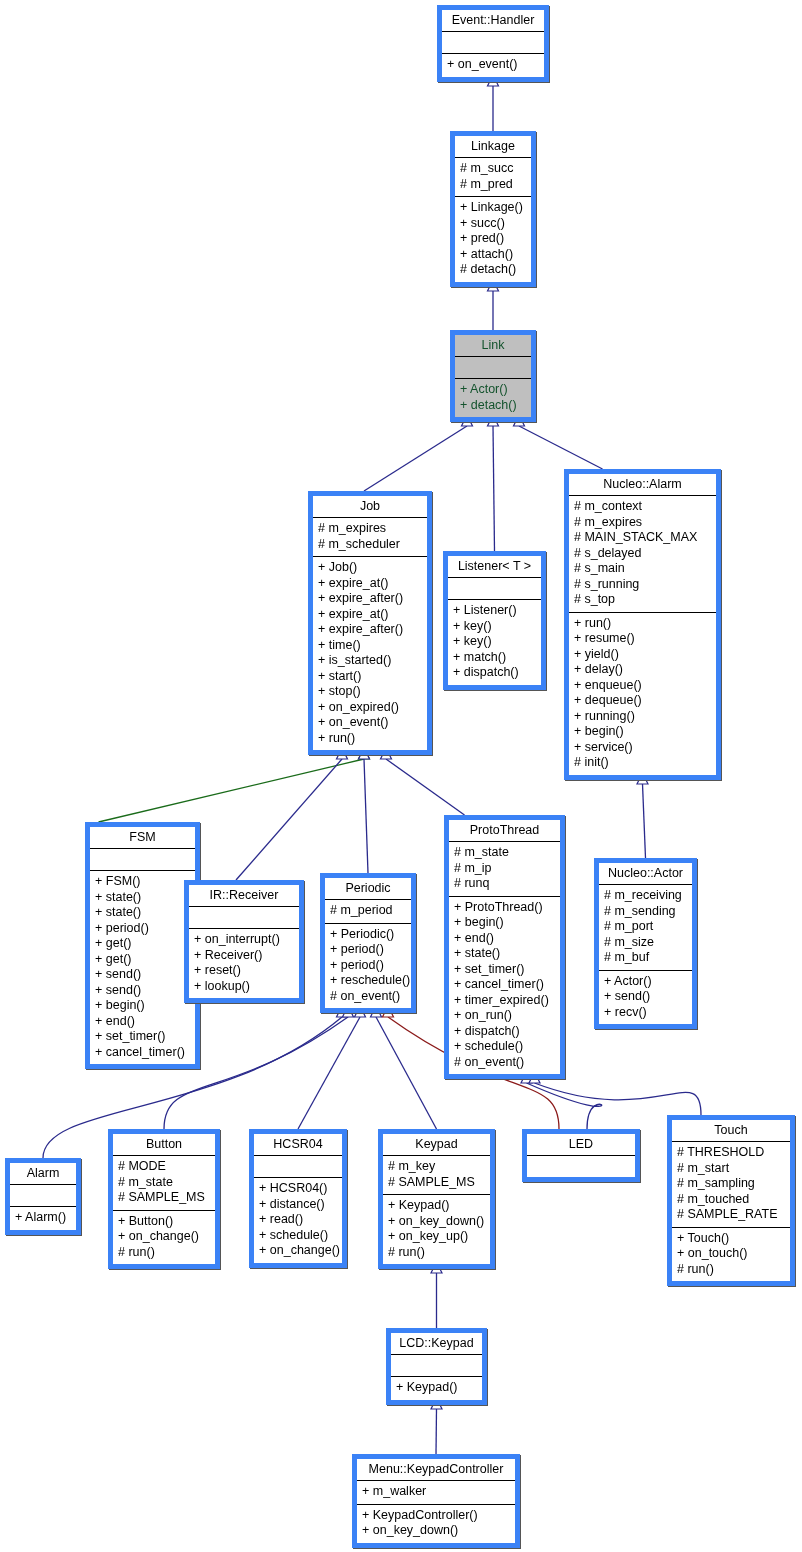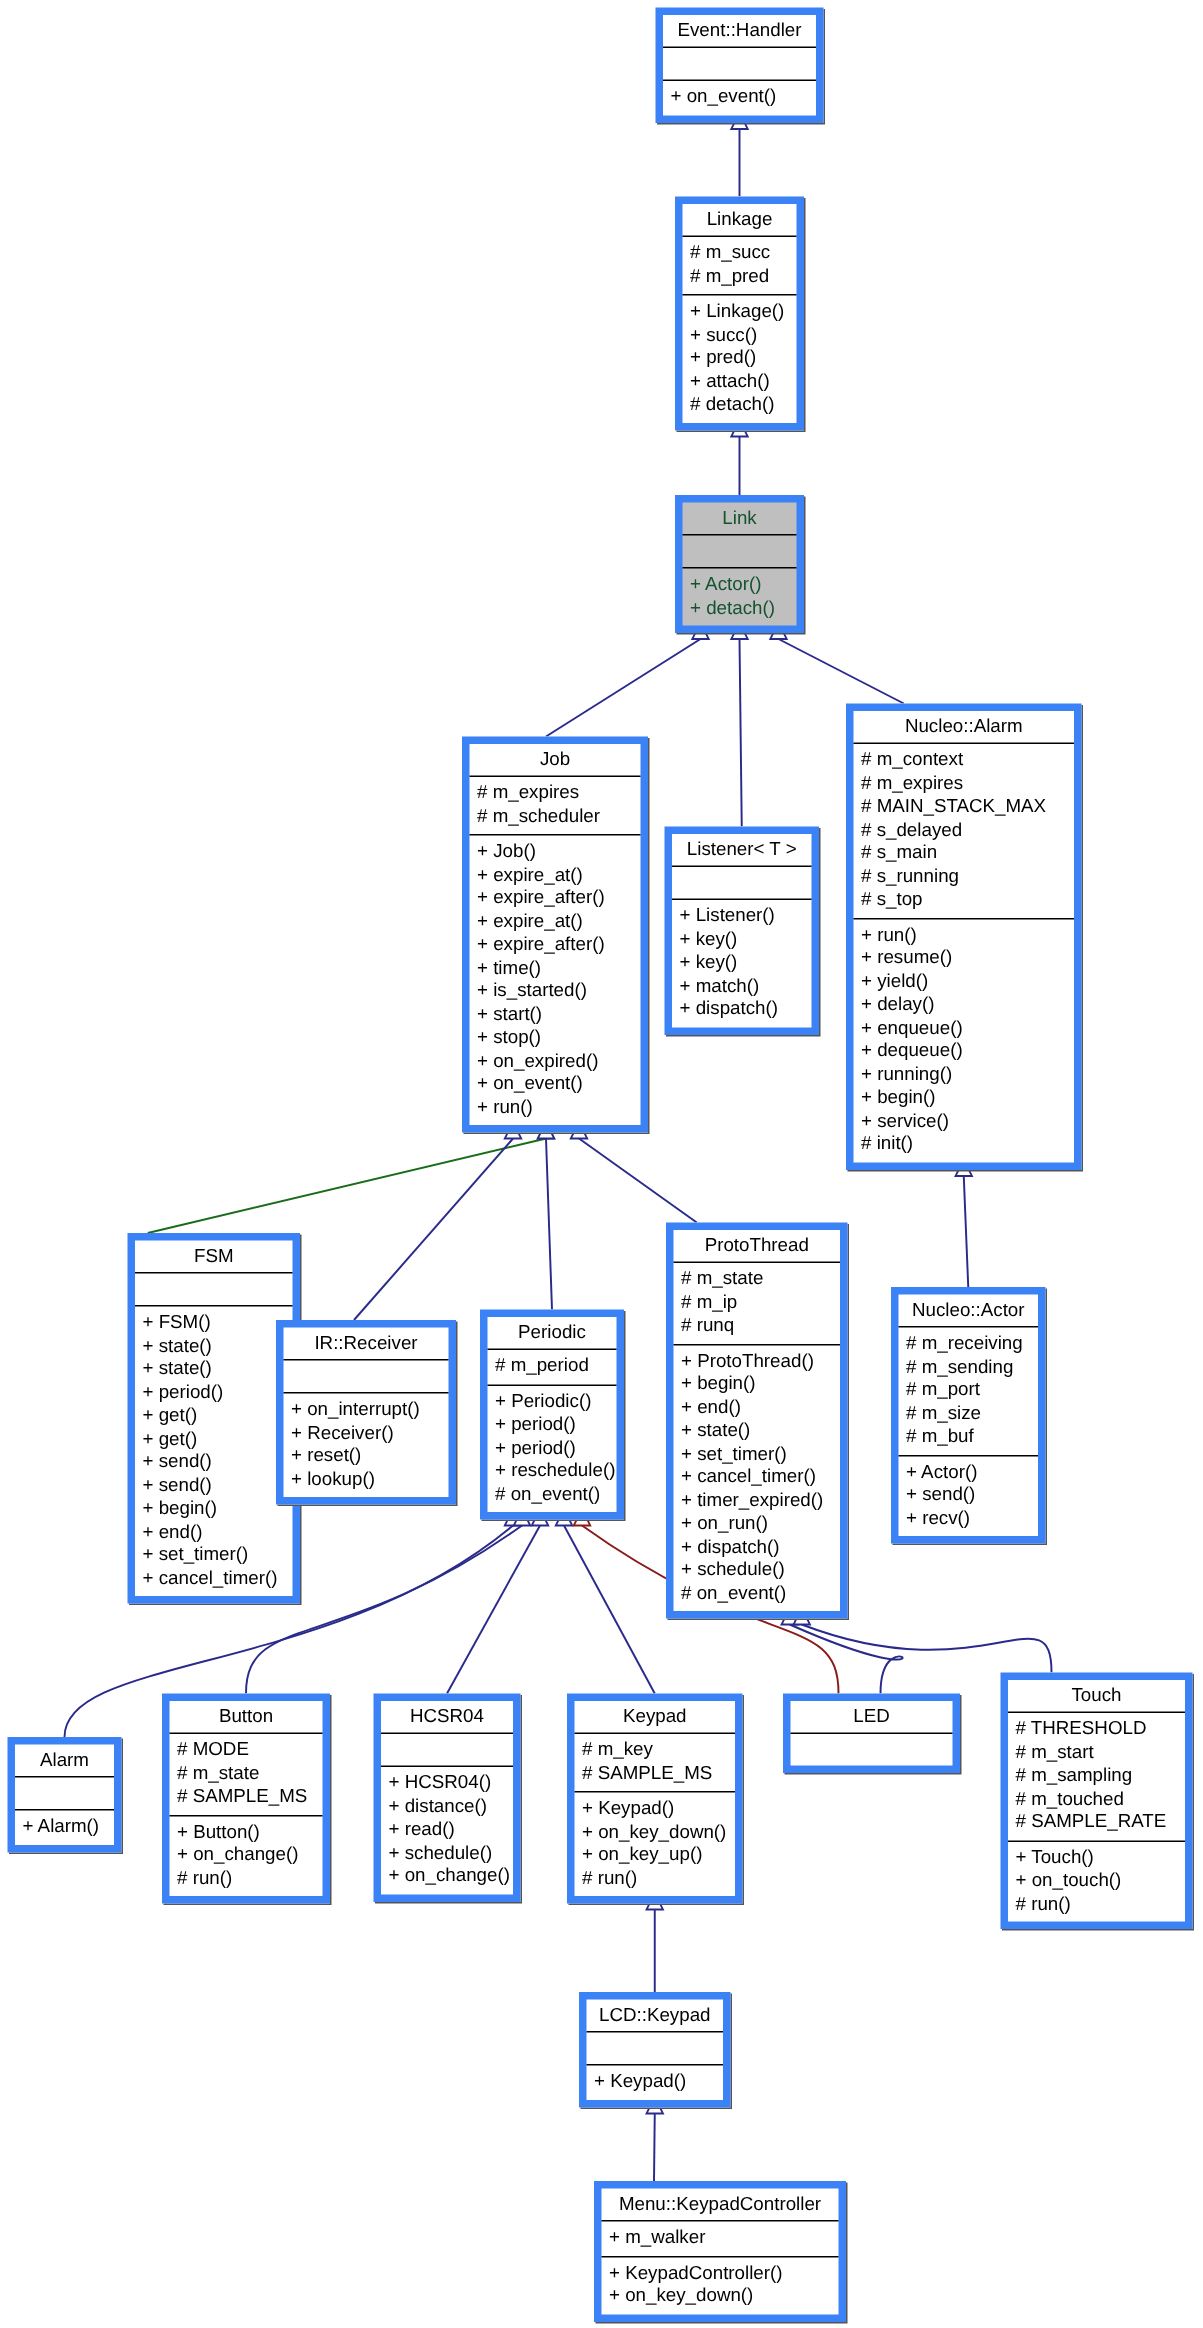--- a/index.html
+++ b/index.html
@@ -286,21 +286,21 @@
           <div class="row"># run()</div>
         </div>
       </div>
       <div class="node" style="left: 386px; top: 1328px; width: 101px;">
         <div class="title">LCD::Keypad</div>
         <div class="sec empty"></div>
         <div class="sec">
           <div class="row">+ Keypad()</div>
         </div>
       </div>
-      <div class="node" style="left: 352px; top: 1454px; width: 168px; margin-left: 44px;">
+      <div class="node" style="left: 352px; top: 1454px; width: 168px;">
         <div class="title">Menu::KeypadController</div>
         <div class="sec">
           <div class="row">+ m_walker</div>
         </div>
         <div class="sec">
           <div class="row">+ KeypadController()</div>
           <div class="row">+ on_key_down()</div>
         </div>
       </div>
     </div>

